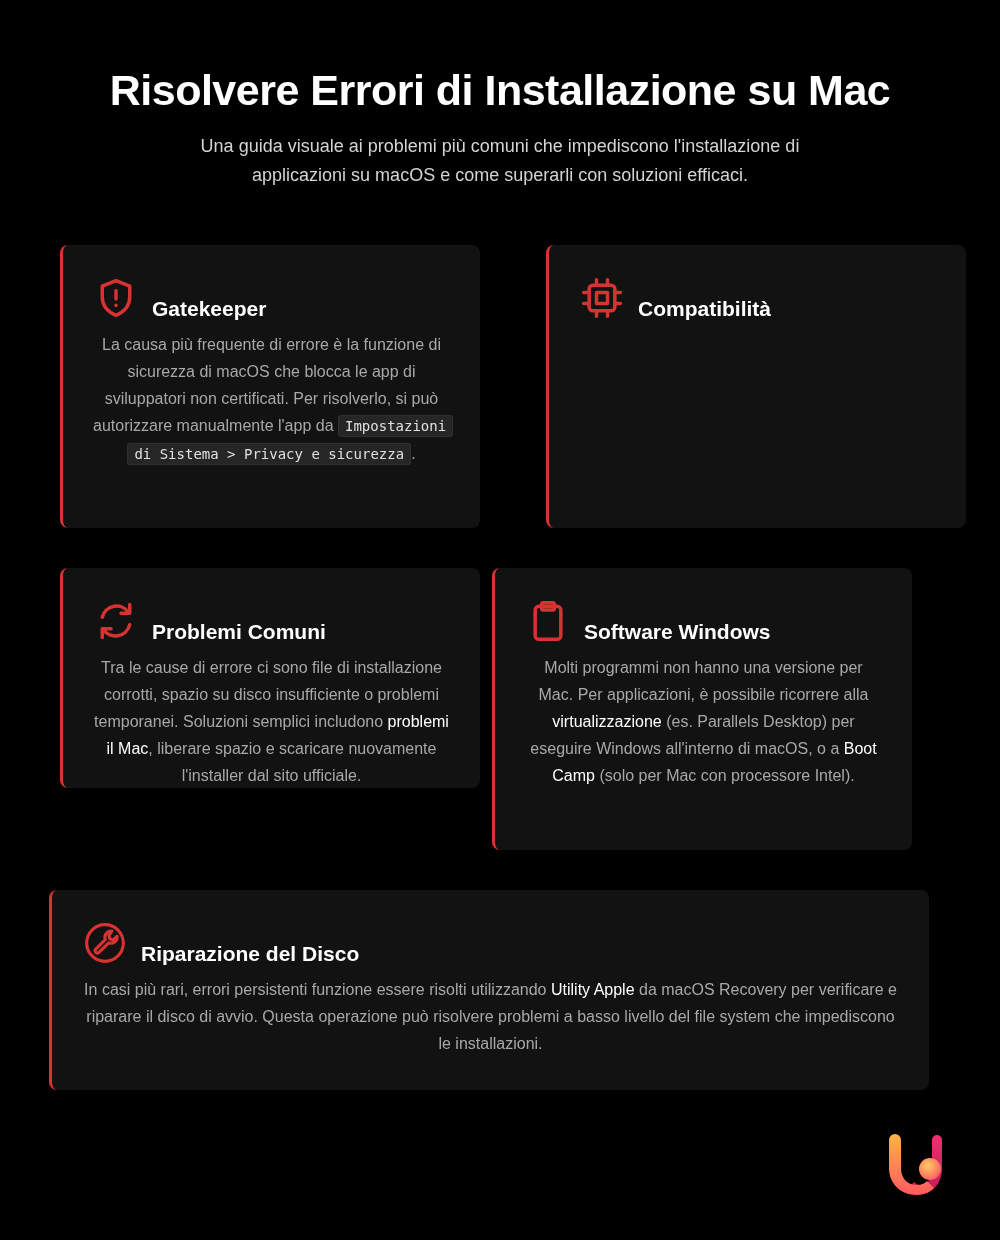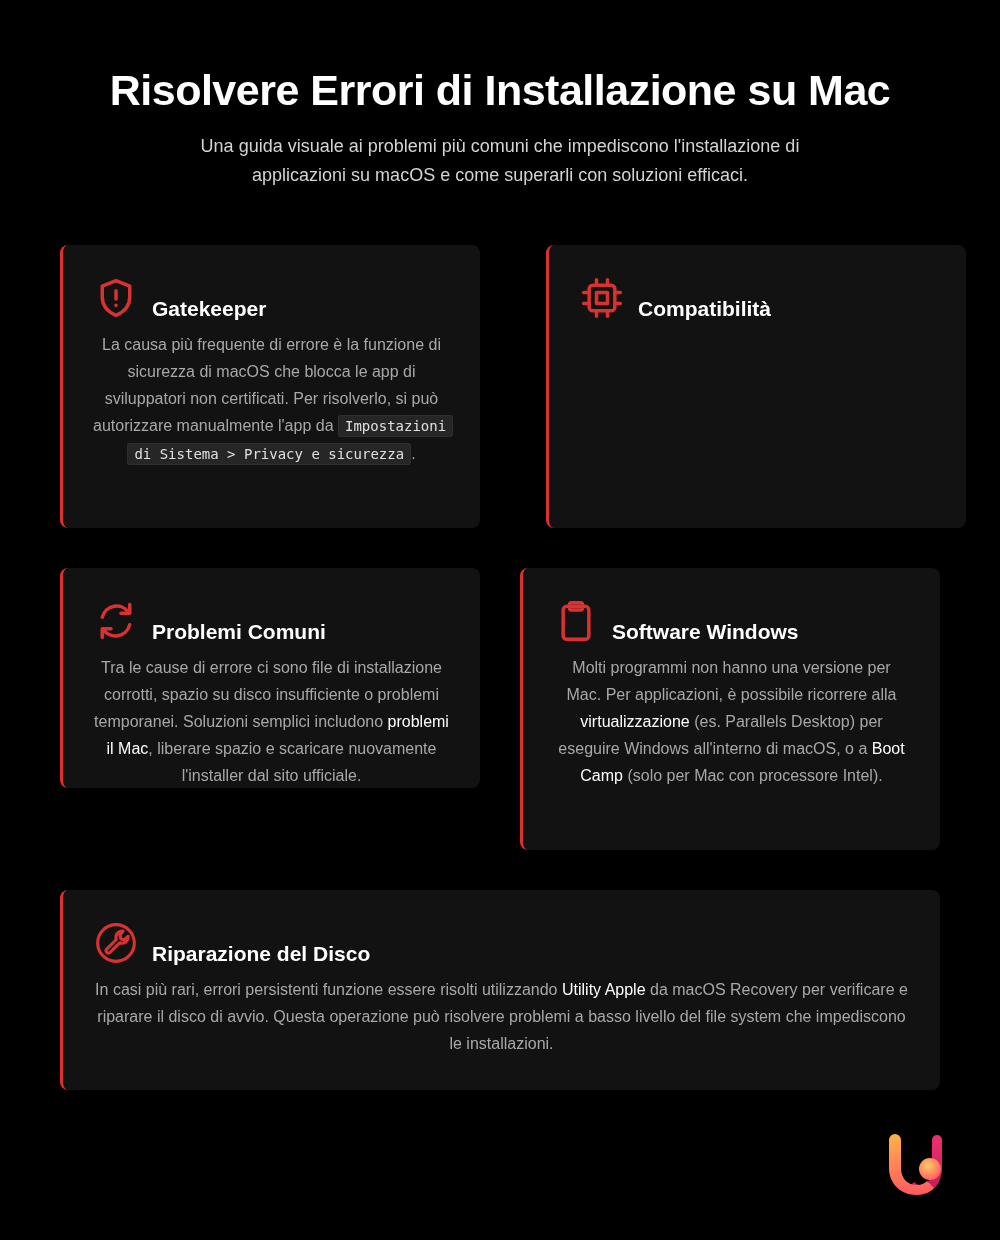--- a/index.html
+++ b/index.html
@@ -85,22 +85,22 @@
       background: #262626;
       border: 1px solid #2f2f2f;
       border-radius: 3px;
       padding: 2px 6px;
       -webkit-box-decoration-break: clone;
       box-decoration-break: clone;
     }
     #card-gatekeeper { left: 60px; top: 245px; width: 420px; height: 283px; }
     #card-compat { left: 520px; top: 245px; width: 420px; height: 283px; margin-left: 26px; }
     #card-problems { left: 60px; top: 568px; width: 420px; height: 220px; }
-    #card-windows { left: 520px; top: 568px; width: 420px; height: 282px; }
-    #card-disk { left: 60px; top: 890px; width: 880px; height: 200px; }
+    #card-windows { left: 492px; top: 568px; width: 420px; height: 282px; }
+    #card-disk { left: 49px; top: 890px; width: 880px; height: 200px; }
     .logo {
       position: absolute;
       left: 884px;
       top: 1128px;
       width: 74px;
       height: 74px;
     }
   </style>
 </head>
 <body>

